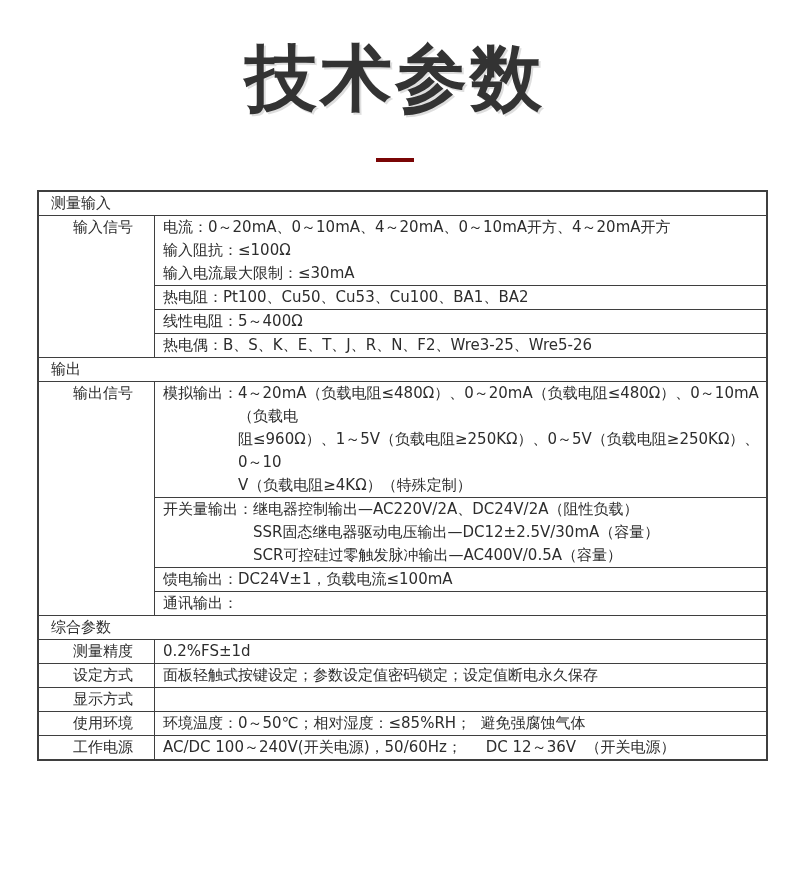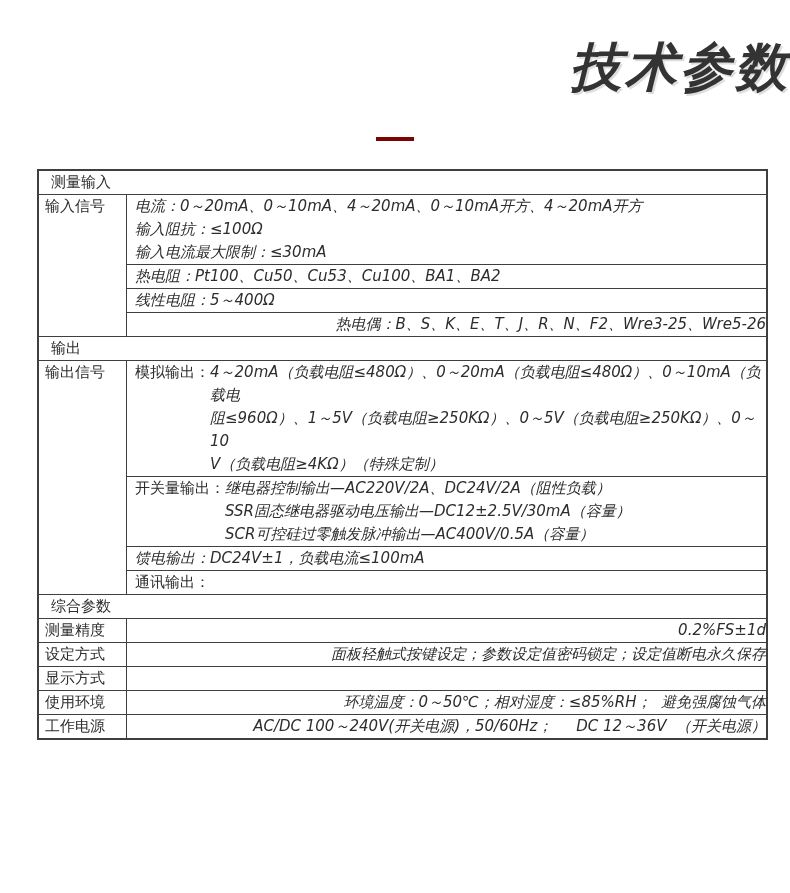--- a/index.html
+++ b/index.html
@@ -10,28 +10,27 @@
   .page {
     position: relative;
     width: 790px;
     height: 893px;
     background: #ffffff;
     font-family: "DejaVu Sans", sans-serif;
     overflow: hidden;
   }
   .page-title {
     margin: 40px 0 0 0;
-    text-align: right;
-    font-size: 52px;
+    text-align: center;
+    font-size: 72px;
     line-height: 1.06;
     font-weight: 900;
     color: var(--title-color, #333);
     letter-spacing: 3px;
     text-shadow: 2px 2px 0 rgba(160,160,160,0.35);
-    font-style: italic;
   }
   .title-underline {
     width: 38px;
     height: 4px;
     margin: 42px auto 0 auto;
     background: var(--accent-color, #7a0505);
   }
   .spec-table {
     box-sizing: border-box;
     margin: 28px 0 0 37px;
@@ -42,20 +41,21 @@
     line-height: 23px;
   }
   .section-row {
     padding-left: 12px;
     border-bottom: 1px solid var(--border-color, #3f3f3f);
     white-space: pre-wrap;
   }
   .group-row {
     display: flex;
     border-bottom: 1px solid var(--border-color, #3f3f3f);
+    padding-left: 28px;
   }
   .section-row:last-child,
   .group-row:last-child {
     border-bottom: none;
   }
   .label-cell {
     flex: 0 0 81px;
     padding-left: 6px;
     border-right: 1px solid var(--border-color, #3f3f3f);
     white-space: pre-wrap;
@@ -63,37 +63,35 @@
   .content-cell {
     flex: 1 1 auto;
     min-width: 0;
   }
   .subrow {
     padding-left: 8px;
     border-bottom: 1px solid var(--border-color, #3f3f3f);
   }
   .subrow:last-child {
     border-bottom: none;
-    text-align: right;
   }
   .subrow.hang {
     display: flex;
     align-items: flex-start;
   }
   .hang-label {
     white-space: pre;
     flex: 0 0 auto;
   }
   .hang-lines {
     flex: 1 1 auto;
     min-width: 0;
   }
   .line {
     white-space: pre-wrap;
-    font-style: italic;
   }
 </style>
 </head>
 <body style="background: rgb(255, 255, 255);">
 
 <div class="page">
   <h1 class="page-title">技术参数</h1>
   <div class="title-underline"></div>
   <div class="spec-table">
       <div class="section-row">测量输入</div>

